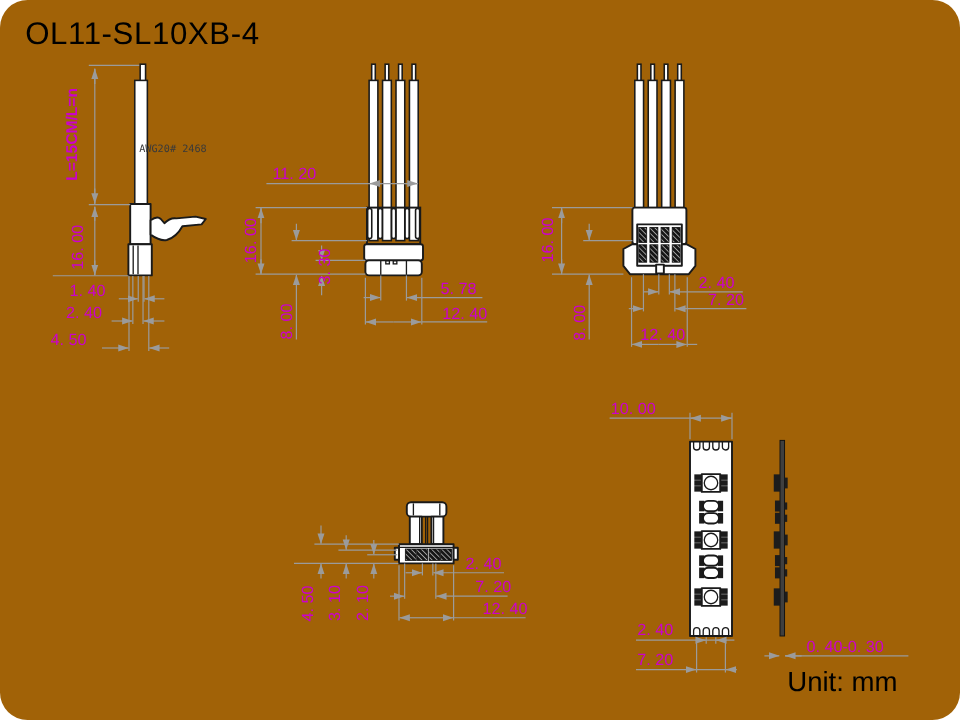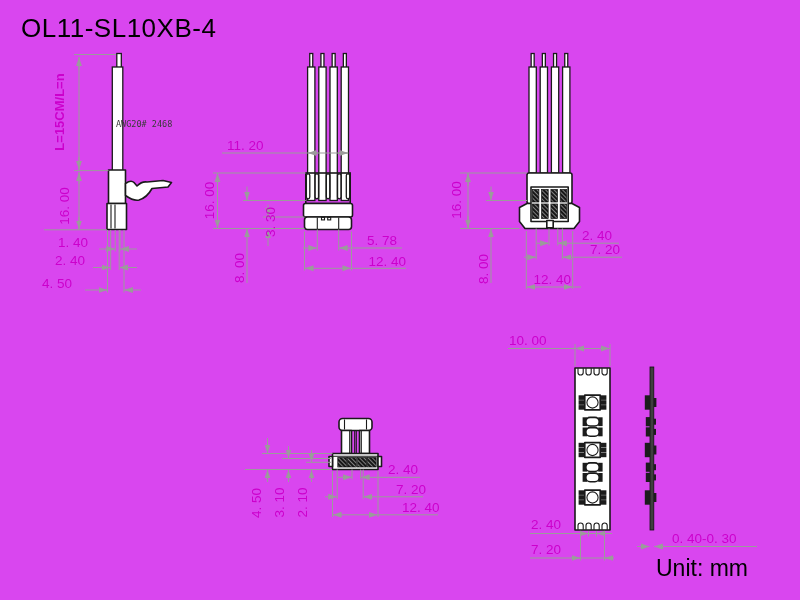--- a/index.html
+++ b/index.html
@@ -1,17 +1,17 @@
 <!DOCTYPE html>
 <html style="--dim: #cc00cc;"><head>
 <meta charset="utf-8">
 <style>
   html,body{margin:0;padding:0;background:#fff;}
-  .stage{position:relative;width:800px;height:600px;background:#d946ef;overflow:hidden;
-         font-family:"Liberation Sans",sans-serif;}
+  .stage{position:relative;width:800px;height:600px;background:#a16207;overflow:hidden;
+         font-family:"Liberation Sans",sans-serif;border-radius:23px;}
   svg{display:block;}
   .outline{fill:#fff;stroke:#1a1a1a;stroke-width:1.6;stroke-linejoin:round;}
   .thin{fill:none;stroke:#1a1a1a;stroke-width:1.1;}
   .wire{fill:#fff;stroke:#1a1a1a;stroke-width:1.3;}
   .ext{fill:none;stroke:#9b9b9b;stroke-width:1;}
   .dimln{fill:none;stroke:#9b9b9b;stroke-width:1;}
   .dimtext{fill:var(--dim,#cc00cc);font-family:"Liberation Sans",sans-serif;font-size:13.5px;}
   .dimtext-b{fill:var(--dim,#cc00cc);font-family:"Liberation Sans",sans-serif;font-size:13px;font-weight:bold;}
   .titletext{fill:#000;font-family:"Liberation Sans",sans-serif;font-size:26px;letter-spacing:.5px;}
   .unittext{fill:#000;font-family:"Liberation Sans",sans-serif;font-size:23px;}

